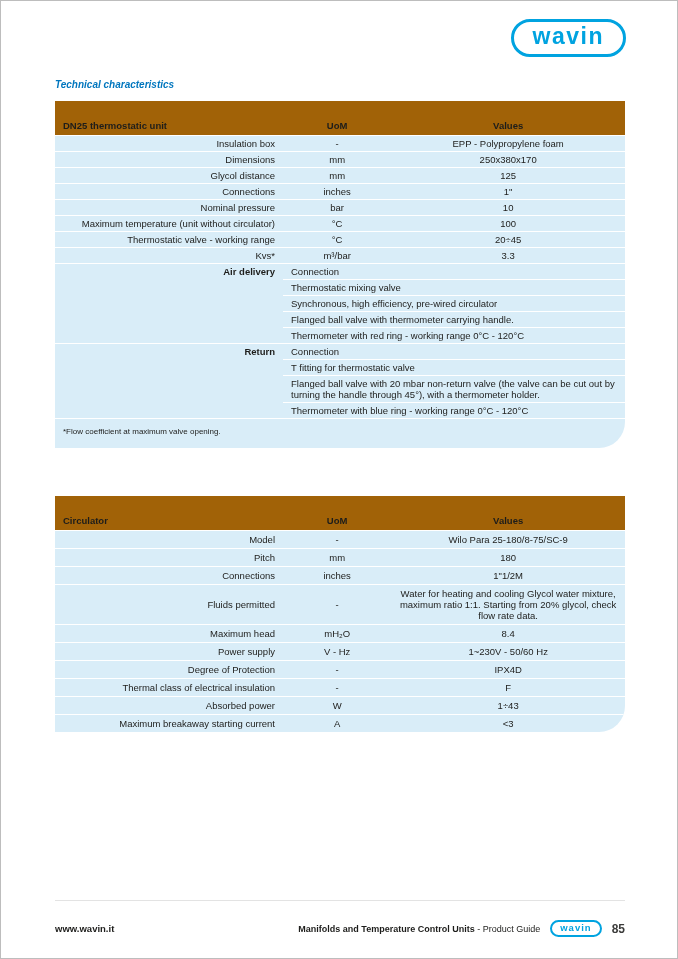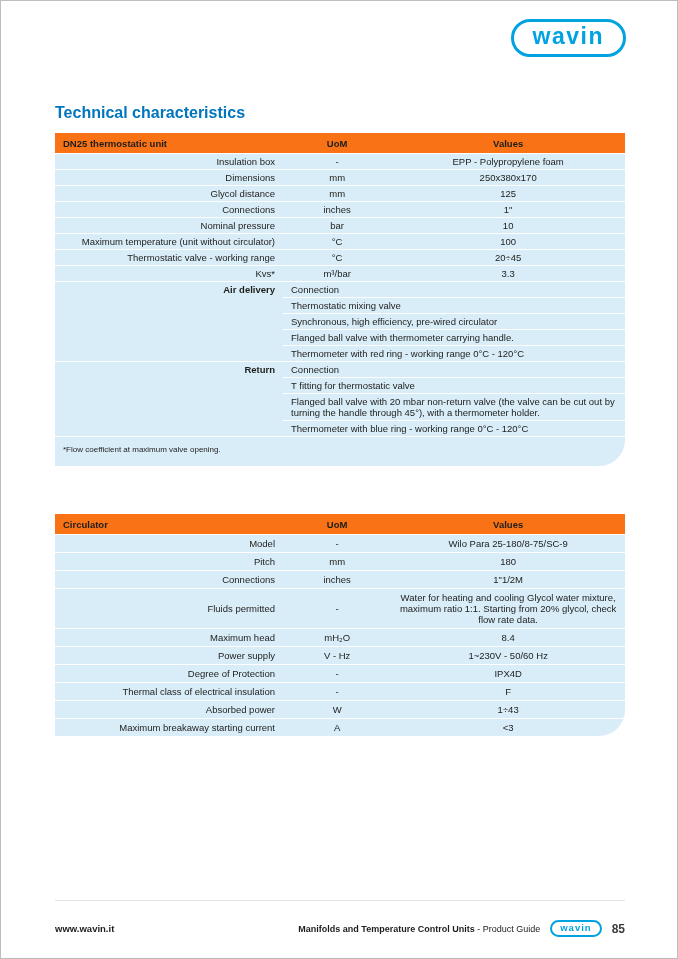--- a/index.html
+++ b/index.html
@@ -22,43 +22,44 @@
     font-weight:bold;
     font-size:23px;
     letter-spacing:1.5px;
     padding:2px 19px 5px;
     line-height:1.1;
     background:#fff;
   }
 
   .content { position:absolute; left:55px; width:570px; top:0; }
   .heading {
-    margin-top:104px;
-    font-size:16px;
+    margin-top:79px;
+    font-size:10px;
     font-weight:bold;
     color:#0076be;
+    font-style:italic;
   }
 
   .tblock {
     margin-top:11px;
     background:#d9edf8;
     border-radius:0 0 26px 0;
     overflow:hidden;
   }
   .tblock.second { margin-top:48px; }
 
   table { width:100%; border-collapse:collapse; table-layout:fixed; }
   col.w1 { width:40%; } col.w2 { width:19%; } col.w3 { width:41%; }
 
   th, td { font-size:9.5px; line-height:11px; }
   thead th {
-    background:#f97316;
+    background:#a16207;
     font-weight:bold;
     text-align:center;
-    padding:5px 8px 4px;
+    padding:19px 8px 4px;
     color:#1d1d1b;
   }
   thead th.h-left { text-align:left; }
 
   td { padding:2px 8px; vertical-align:middle; }
   .second td { padding-top:3px; padding-bottom:3px;margin-top:28px; }
   td.c1 { text-align:right; }
   td.c2, td.c3 { text-align:center; }
   tbody td { border-top:1px solid #ffffff; }
   td.section-label { font-weight:bold; vertical-align:top; }

